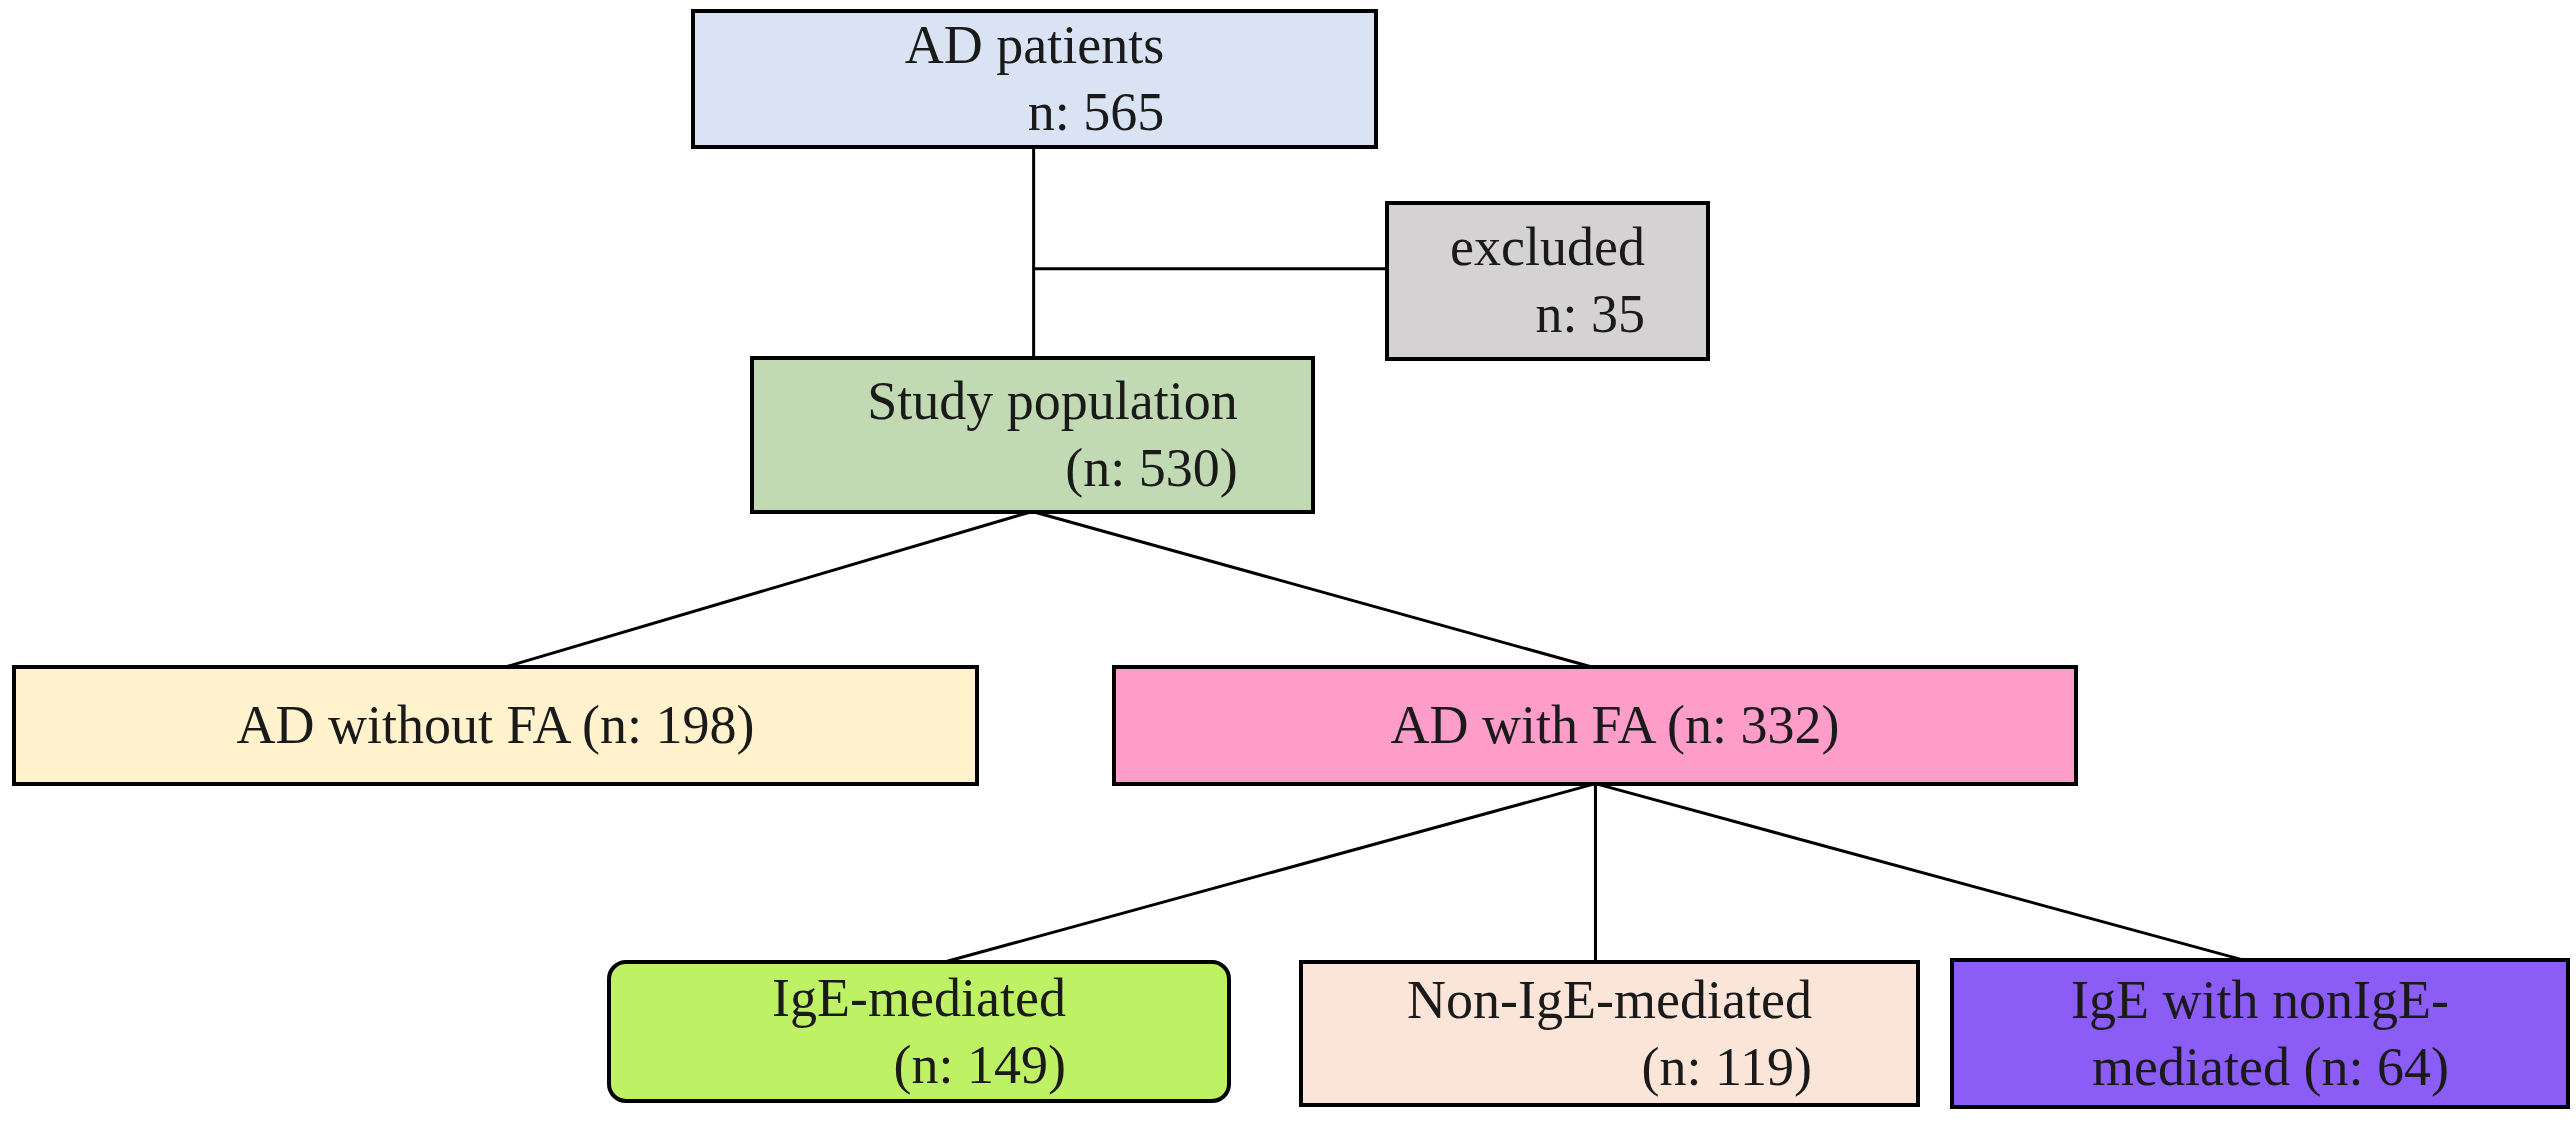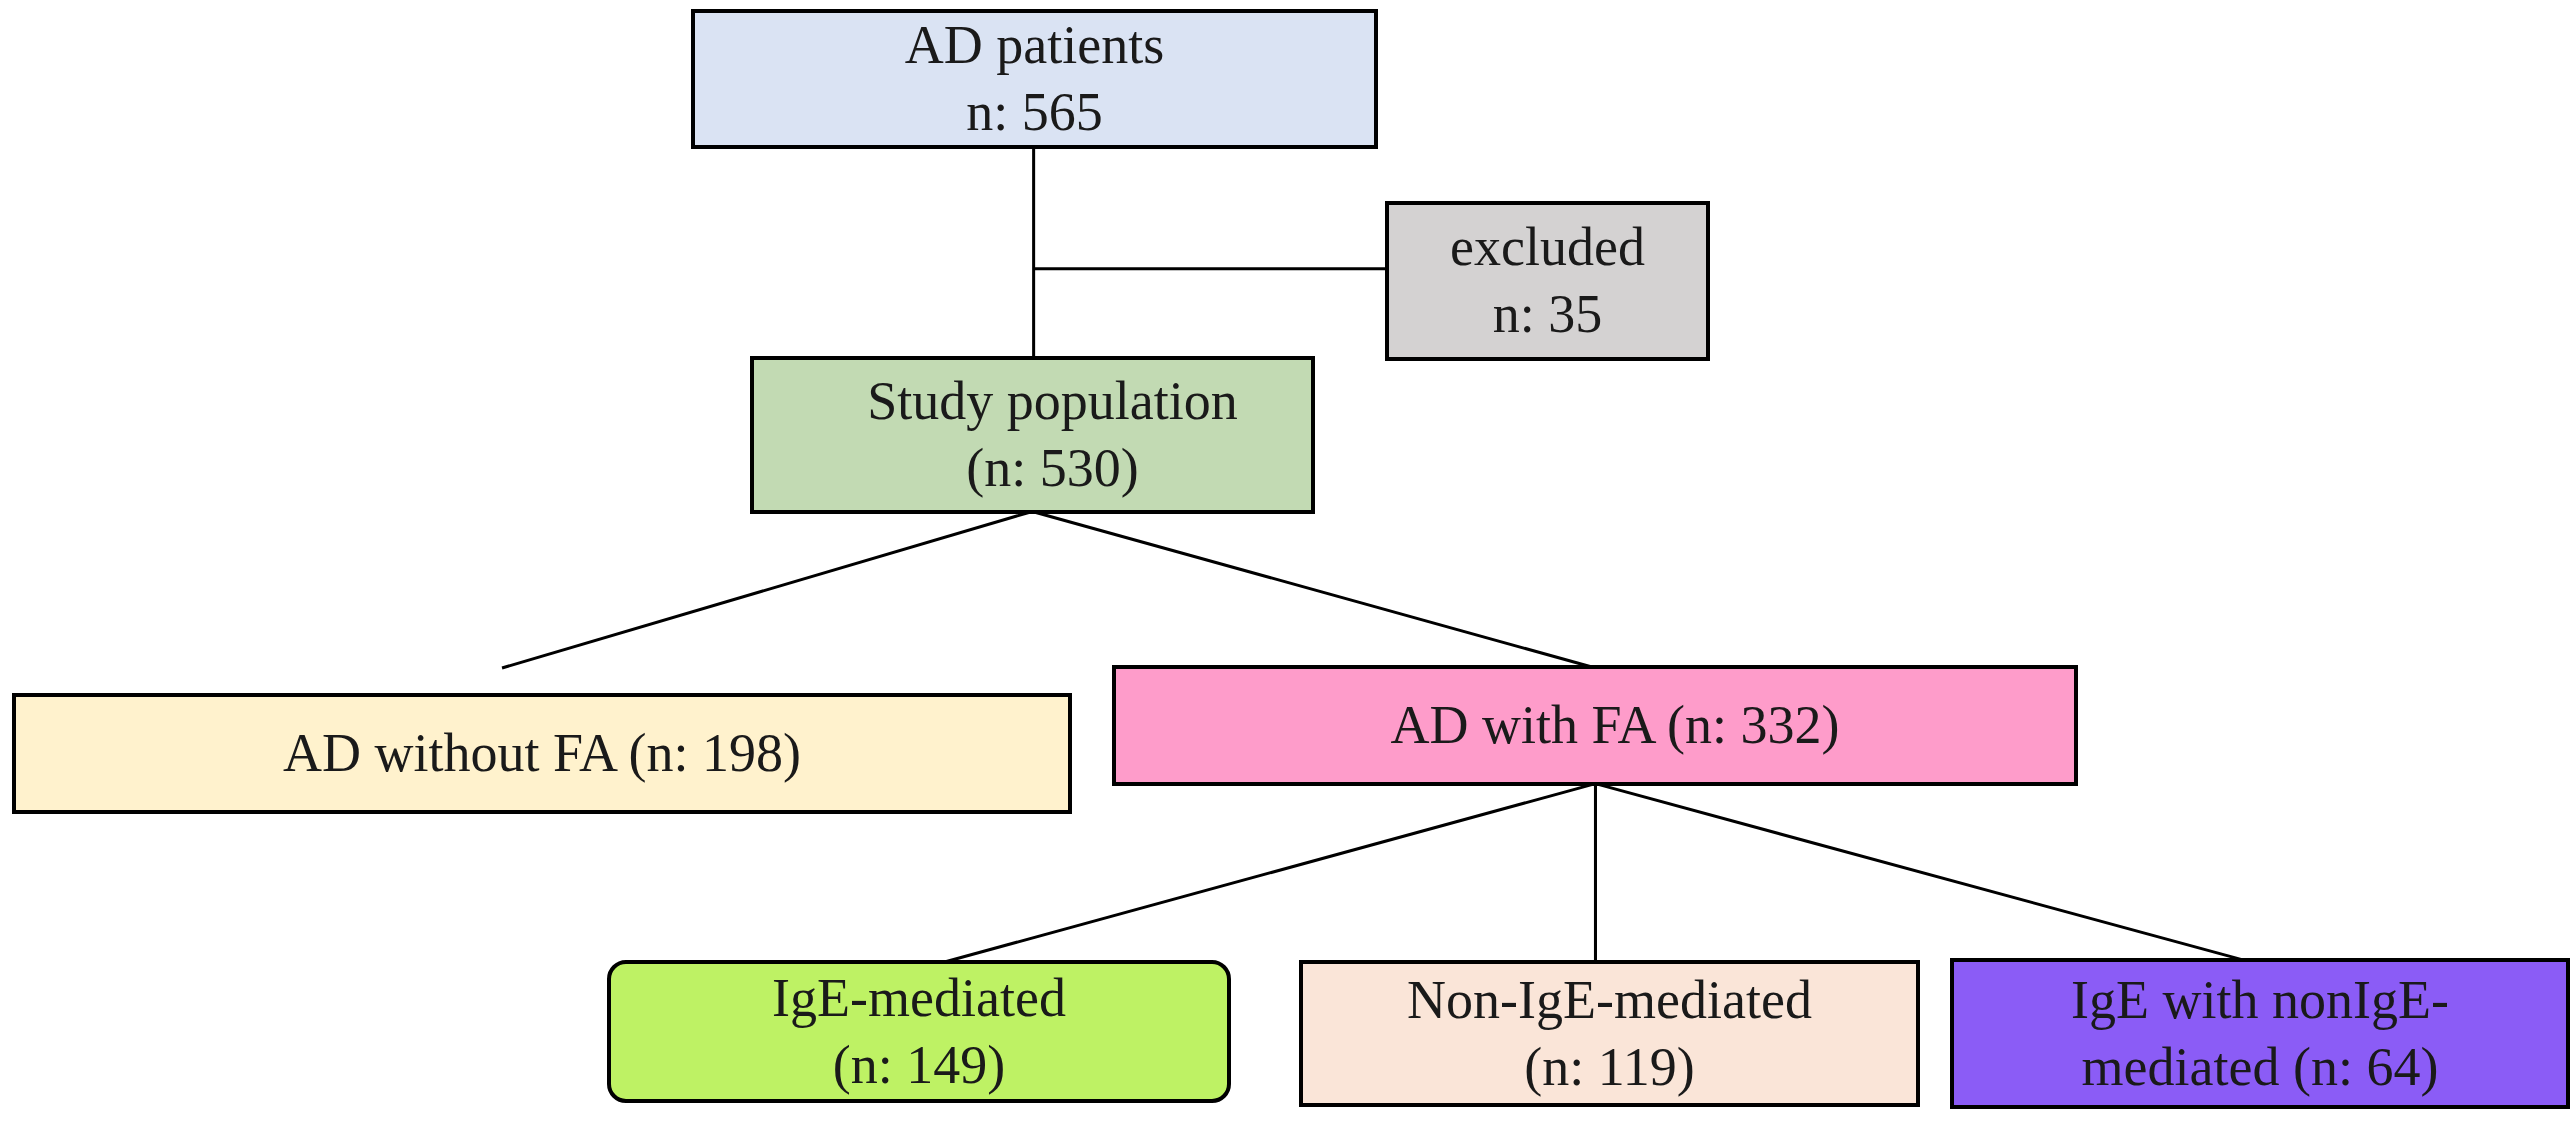--- a/index.html
+++ b/index.html
@@ -25,26 +25,26 @@
     box-sizing: border-box;
     border: 4px solid #000000;
     display: flex;
     align-items: center;
     justify-content: center;
     text-align: center;
     color: #1a1a1a;
     font-size: 54px;
     line-height: 1.24;
   }
-  .node .label { white-space: pre-line; }
+  .node .label { white-space: pre-line; text-align: right; }
 
   .n-ad-patients       { left: 691px; top: 9.4px;   width: 687px; height: 140px; }
   .n-excluded          { left: 1364px; top: 201px;  width: 325px;  height: 160px; margin-left: 21px; }
   .n-study-population  { left: 750px; top: 356px;  width: 565px;  height: 158px; padding-left: 40px; }
-  .n-ad-without-fa     { left: 12px;   top: 665px;  width: 1060px; height: 121px; margin-top: 28px; }
+  .n-ad-without-fa     { left: 12px;   top: 665px;  width: 967px; height: 121px; }
   .n-ad-with-fa        { left: 1112px; top: 665px;  width: 966px; height: 121px; }
   .n-ige-mediated      { left: 607px;  top: 960px; width: 624px;  height: 143px; }
   .n-non-ige-mediated  { left: 1279px; top: 960px; width: 621px;  height: 147px; }
   .n-ige-with-nonige   { left: 1950px; top: 958px; width: 620px;  height: 151px; }
 </style>
 </head>
 <body>
 
 <div class="canvas">
 

